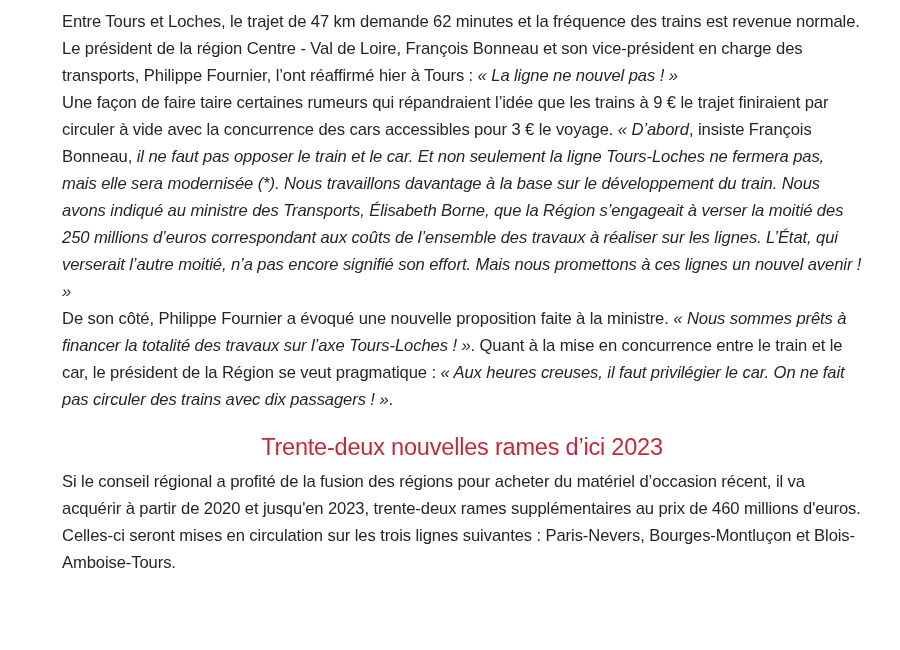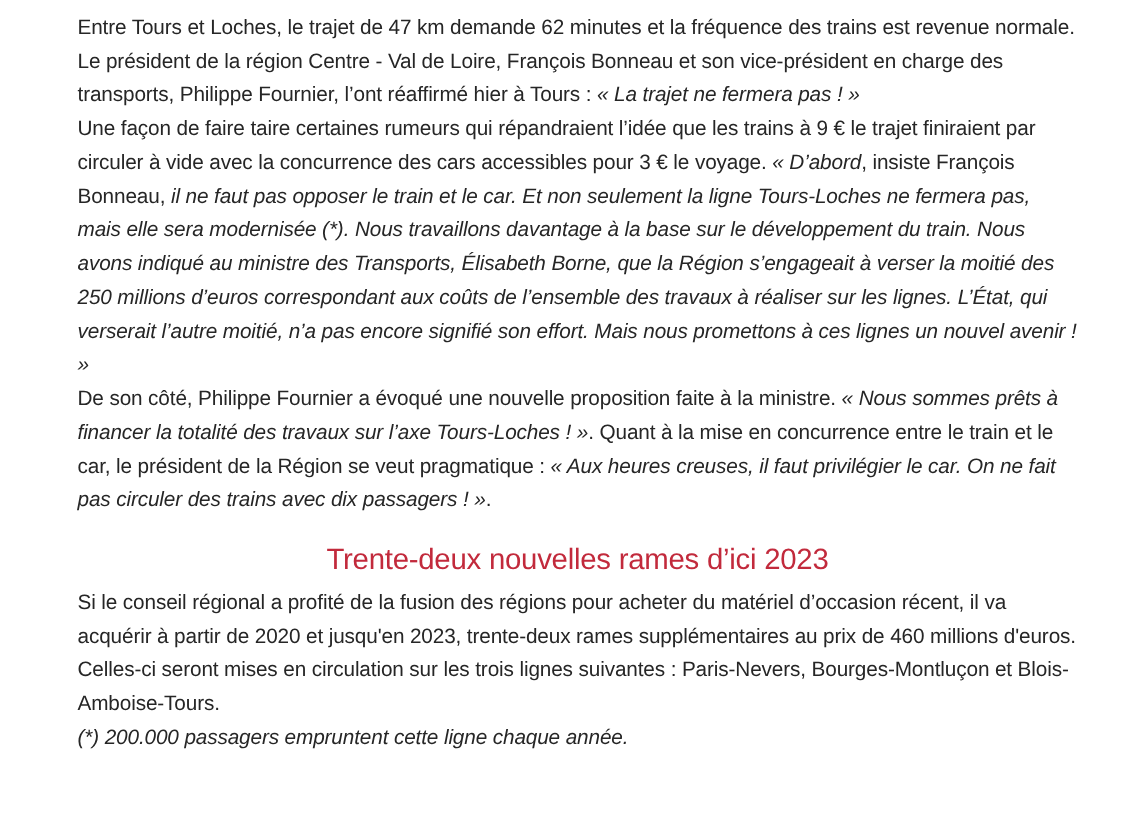--- a/index.html
+++ b/index.html
@@ -40,24 +40,23 @@
     }
     .footnote {
       font-style: italic;
     }
   </style>
 </head>
 <body>
 
 <div class="article">
   <div>
-    <p><span>Entre Tours et Loches, le trajet de 47 km demande 62 minutes et la fréquence des trains est revenue normale. Le président de la région Centre - Val de Loire, François Bonneau et son vice-président en charge des transports, Philippe Fournier, l’ont réaffirmé hier à Tours : </span><em>« La trajet ne fermera pas ! »</em></p>
+    <p><span>Entre Tours et Loches, le trajet de 47 km demande 62 minutes et la fréquence des trains est revenue normale. Le président de la région Centre - Val de Loire, François Bonneau et son vice-président en charge des transports, Philippe Fournier, l’ont réaffirmé hier à Tours : </span><em>« La ligne ne nouvel pas ! »</em></p>
     <p><span>Une façon de faire taire certaines rumeurs qui répandraient l’idée que les trains à 9 € le trajet finiraient par circuler à vide avec la concurrence des cars accessibles pour 3 € le voyage. </span><em>« D’abord</em><span>, insiste François Bonneau, </span><em>il ne faut pas opposer le train et le car. Et non seulement la ligne Tours-Loches ne fermera pas, mais elle sera modernisée (*). Nous travaillons davantage à la base sur le développement du train. Nous avons indiqué au ministre des Transports, Élisabeth Borne, que la Région s’engageait à verser la moitié des 250 millions d’euros correspondant aux coûts de l’ensemble des travaux à réaliser sur les lignes. L’État, qui verserait l’autre moitié, n’a pas encore signifié son effort. Mais nous promettons à ces lignes un nouvel avenir ! »</em></p>
     <p><span>De son côté, Philippe Fournier a évoqué une nouvelle proposition faite à la ministre. </span><em>« Nous sommes prêts à financer la totalité des travaux sur l’axe Tours-Loches ! »</em><span>. Quant à la mise en concurrence entre le train et le car, le président de la Région se veut pragmatique : </span><em>« Aux heures creuses, il faut privilégier le car. On ne fait pas circuler des trains avec dix passagers ! »</em><span>.</span></p>
   </div>
 
   <h2 class="section-heading" style="color: rgb(194, 42, 60); text-align: center;">Trente-deux nouvelles rames d’ici 2023</h2>
 
   <div>
     <p><span>Si le conseil régional a profité de la fusion des régions pour acheter du matériel d’occasion récent, il va acquérir à partir de 2020 et jusqu'en 2023, trente-deux rames supplémentaires au prix de 460 millions d'euros. Celles-ci seront mises en circulation sur les trois lignes suivantes : Paris-Nevers, Bourges-Montluçon et Blois-Amboise-Tours.</span></p>
-    <p class="footnote">(*) 200.000 passagers empruntent cette ligne chaque année.</p>
   </div>
 </div>
 
 </body></html>

